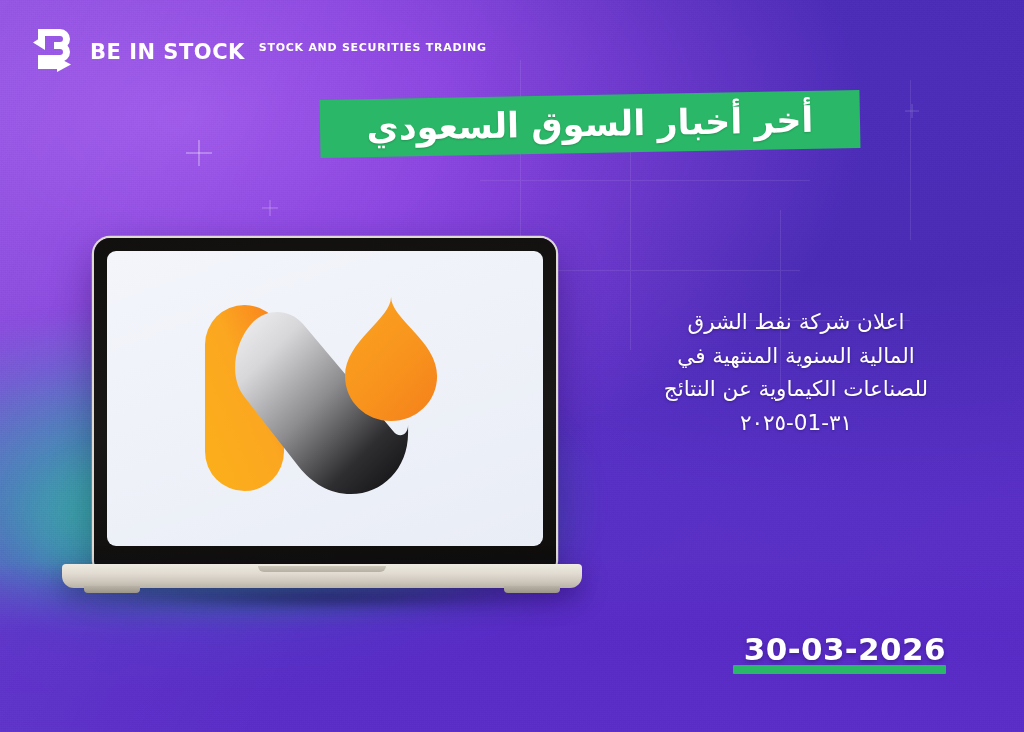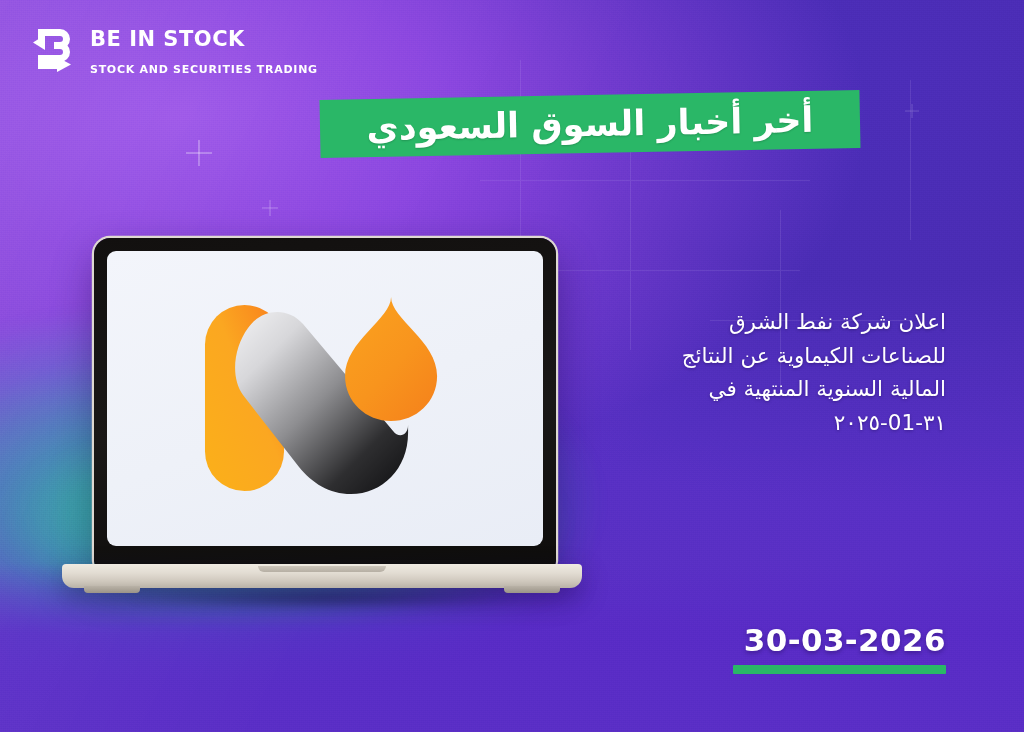--- a/index.html
+++ b/index.html
@@ -83,21 +83,21 @@
   .sparkle::before { left:50%; top:0; width:1px; height:100%; transform:translateX(-50%); }
   .sparkle::after  { top:50%; left:0; height:1px; width:100%;  transform:translateY(-50%); }
 
   
   #brand {
     position:absolute; left:30px; top:26px;
     display:flex; align-items:center; gap:12px;
     z-index:6;
   }
   .brand-mark { width:48px; height:50px; flex:none; }
-  .brand-words { display:flex; flex-direction:column; gap:14px; padding-top:2px; }
+  .brand-words { display:flex; flex-direction:row; gap:14px; padding-top:2px; }
   .brand-title {
     color:#ffffff;
     font-size:21px; font-weight:700; letter-spacing:.5px;
     line-height:1; white-space:nowrap;
   }
   .brand-sub {
     color:#ffffff;
     font-size:11px; font-weight:700; letter-spacing:.72px;
     line-height:1; white-space:nowrap;
   }
@@ -179,37 +179,37 @@
     width:532px; height:26px;
     background:radial-gradient(50% 60% at 50% 30%, rgba(10,0,40,.40) 0%, rgba(10,0,40,0) 75%);
     filter:blur(5px);
   }
 
   
   #news-body {
     position:absolute;
     right:78px; top:305px;
     width:300px;
-    direction:rtl; text-align:right;
+    direction:rtl; text-align:center;
     color:#ffffff;
     font-size:21.5px; font-weight:500;
     line-height:1.56;
     letter-spacing:0px;
     z-index:6;
     text-shadow:0 1px 3px rgba(20,0,60,.35);
   }
   #news-body .ln { display:block; white-space:nowrap; }
   #news-body .ln.date-ar { letter-spacing:.5px; }
 
   
   #date-block {
     position:absolute;
     right:78px; bottom:58px;
     z-index:6;
-    display:flex; flex-direction:column; align-items:flex-end; gap:9px;
+    display:flex; flex-direction:column; align-items:flex-end; 
   }
   #date-value {
     color:#ffffff;
     font-size:31px; font-weight:700; letter-spacing:.4px;
     line-height:1;
     text-shadow:0 2px 4px rgba(20,0,60,.35);
   }
   #date-rule {
     width:213px; height:9px;
     background:#2ab767;
@@ -308,22 +308,22 @@
       </div>
     </div>
 
     <div class="base"></div>
     <div class="base-foot l"></div>
     <div class="base-foot r"></div>
   </div>
 
   <div id="news-body">
     <span class="ln">اعلان شركة نفط الشرق</span>
+    <span class="ln">المالية السنوية المنتهية في</span>
     <span class="ln">للصناعات الكيماوية عن النتائج</span>
-    <span class="ln">المالية السنوية المنتهية في</span>
     <span class="ln date-ar">٣١-01-٢٠٢٥</span>
   </div>
 
   <div id="date-block">
     <div id="date-value">30-03-2026</div>
     <div id="date-rule"></div>
   </div>
 
   <div class="bg-grain"></div>
 </div>

